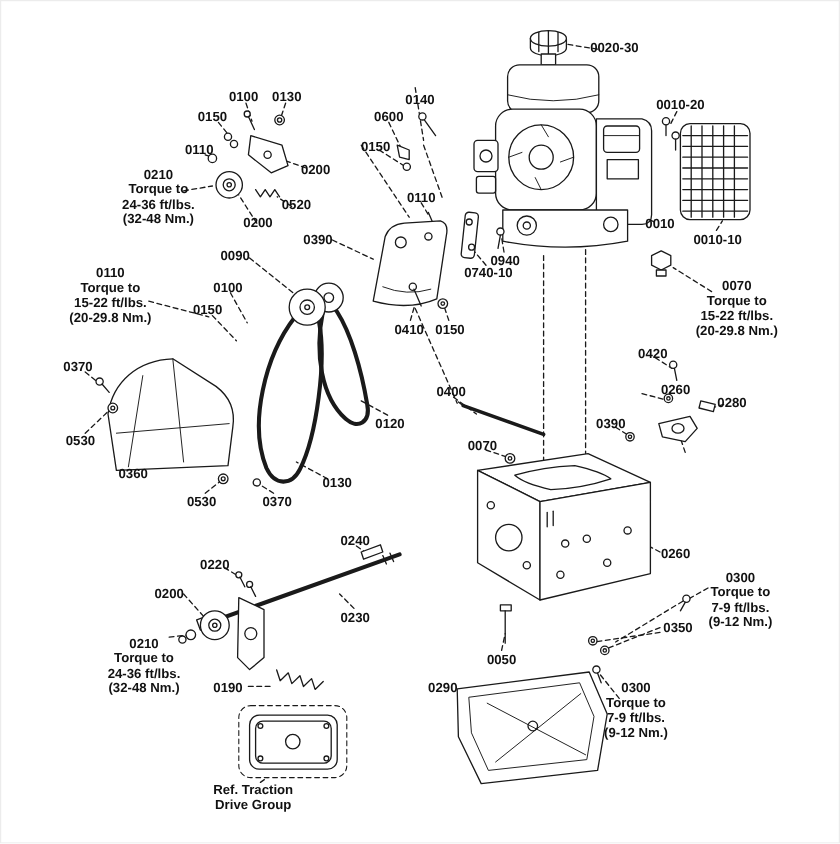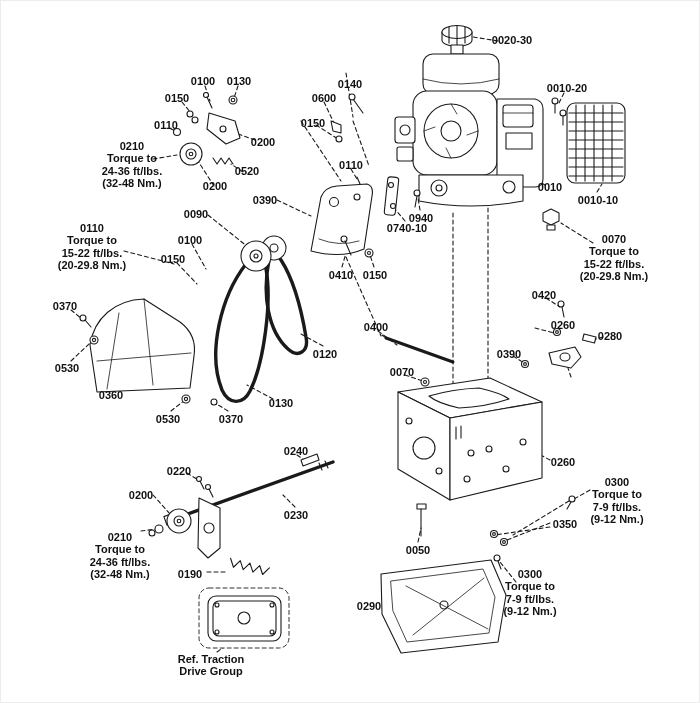--- a/index.html
+++ b/index.html
@@ -384,21 +384,21 @@
 (9-12 Nm.)</div>
   <div class="lbl" style="left:140px;top:488px">0200</div>
   <div class="lbl" style="left:295px;top:508px">0230</div>
   <div class="lbl" style="left:564px;top:517px">0350</div>
   <div class="lbl" style="left:119px;top:530px">0210
 Torque to
 24-36 ft/lbs.
 (32-48 Nm.)</div>
   <div class="lbl" style="left:417px;top:543px">0050</div>
   <div class="lbl" style="left:189px;top:567px">0190</div>
-  <div class="lbl" style="left:368px;top:599px">0290</div>
+  <div class="lbl" style="left:368px;top:567px">0290</div>
   <div class="lbl" style="left:529px;top:567px">0300
 Torque to
 7-9 ft/lbs.
 (9-12 Nm.)</div>
   <div class="lbl" style="left:210px;top:652px">Ref. Traction
 Drive Group</div>
 
 </div>
 
 </body></html>

